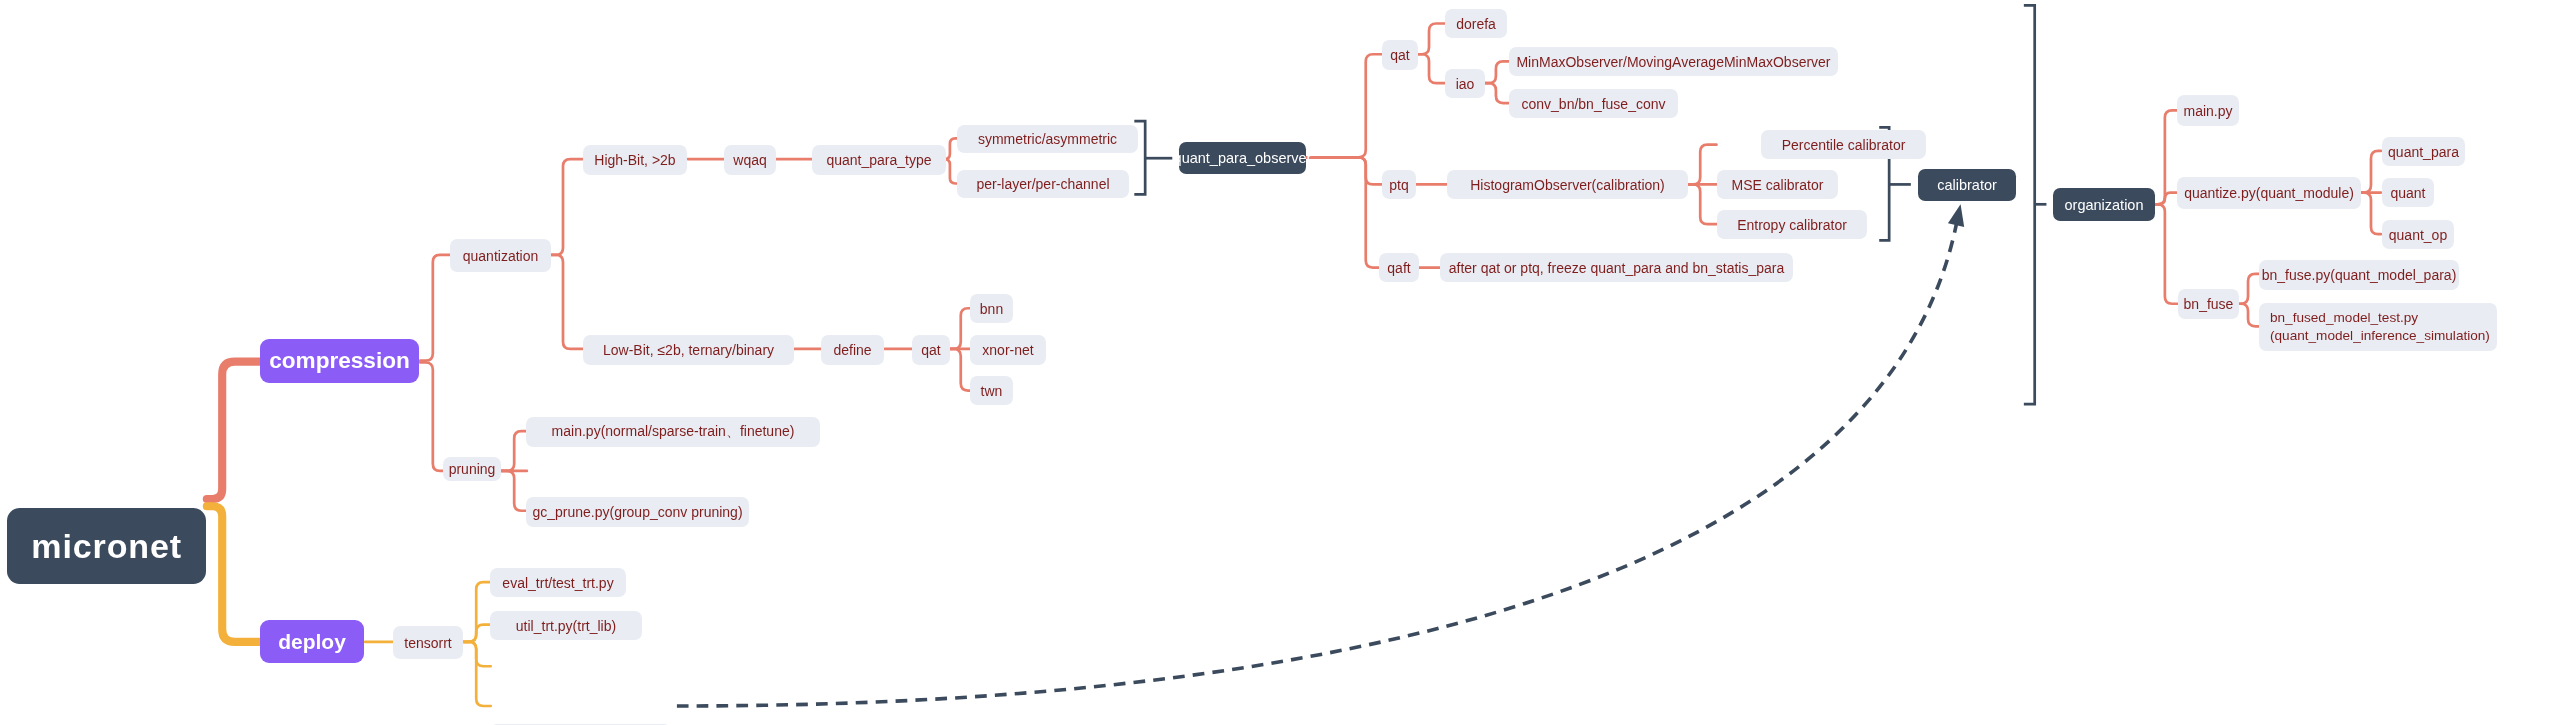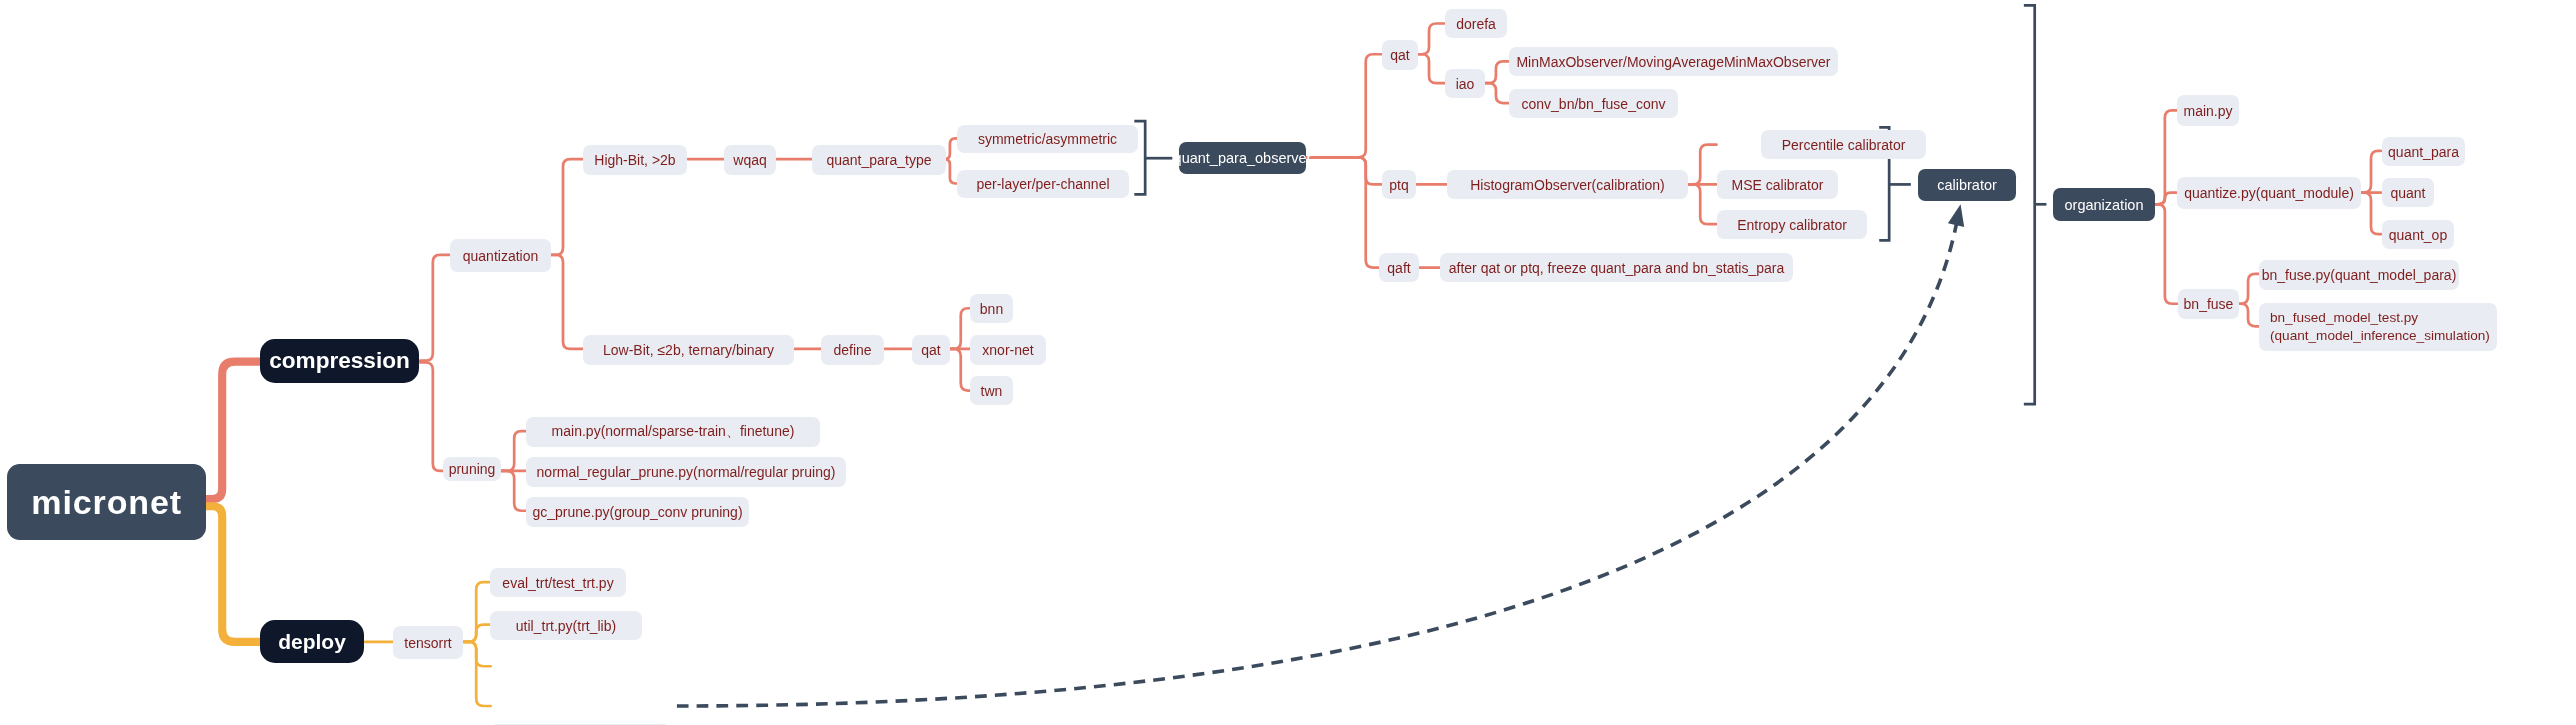--- a/index.html
+++ b/index.html
@@ -3,23 +3,23 @@
 <meta charset="utf-8">
 <style>
   html,body{margin:0;padding:0;background:#ffffff;}
   #canvas{position:relative;width:2576px;height:725px;background:#ffffff;overflow:hidden;
           font-family:"Liberation Sans",sans-serif;}
   svg{position:absolute;left:0;top:0;}
   .node{position:absolute;box-sizing:border-box;display:flex;align-items:center;justify-content:center;
         border-radius:7.2px;font-size:14px;color:#7f1d1d;background:#e9edf3;white-space:nowrap;
         padding:0 3.6px;}
   .dark{background:#3b4a5c;color:#ffffff;font-size:14.5px;}
-  .branch{background:#0f172a;color:#ffffff;font-weight:700;font-size:22.6px;border-radius:15px;}
+  .branch{background:#8b5cf6;color:#ffffff;font-weight:700;font-size:22.6px;border-radius:9px;}
   .branch.small{font-size:21px;}
-  .root{background:#3b4a5c;color:#ffffff;font-weight:700;font-size:34px;border-radius:12.7px;letter-spacing:0.9px;}
+  .root{background:#3b4a5c;color:#ffffff;font-weight:700;font-size:34px;border-radius:12.7px;letter-spacing:0.9px;margin-top:44px;}
   .two-line{flex-direction:column;align-items:flex-start;justify-content:center;
             padding:5.4px 11px;font-size:13.6px;line-height:1.35;white-space:nowrap;}
 </style>
 </head>
 <body>
 
 <div id="canvas">
 
 <svg width="2576" height="725" viewBox="0 0 2848 802">
 
@@ -136,21 +136,20 @@
 </div>
 
 <div class="node" style="left:583px;top:335px;width:211px;height:30px;">Low-Bit, ≤2b, ternary/binary</div>
 <div class="node" style="left:821px;top:335px;width:63px;height:30px;">define</div>
 <div class="node" style="left:912px;top:335px;width:38px;height:30px;">qat</div>
 <div class="node" style="left:970px;top:294px;width:43px;height:29px;">bnn</div>
 <div class="node" style="left:970px;top:335px;width:76px;height:30px;">xnor-net</div>
 <div class="node" style="left:970px;top:376px;width:43px;height:29px;">twn</div>
 
 <div class="node" style="left:526px;top:417px;width:294px;height:30px;">main.py(normal/sparse-train、finetune)</div>
-<div class="node" style="left:526px;top:457px;width:320px;height:30px;">normal_regular_prune.py(normal/regular pruing)</div>
 <div class="node" style="left:526px;top:497px;width:223px;height:30px;">gc_prune.py(group_conv pruning)</div>
 
 <div class="node" style="left:393px;top:626px;width:70px;height:33px;">tensorrt</div>
 <div class="node" style="left:490px;top:568px;width:136px;height:29px;text-align:center;">eval_trt/test_trt.py</div>
 <div class="node" style="left:490px;top:611px;width:152px;height:29px;">util_trt.py(trt_lib)</div>
 <div class="node" style="left:490px;top:724px;width:181px;height:29px;">calibrator.py(int8_calibrator)</div>
 
 </div>
 
 

